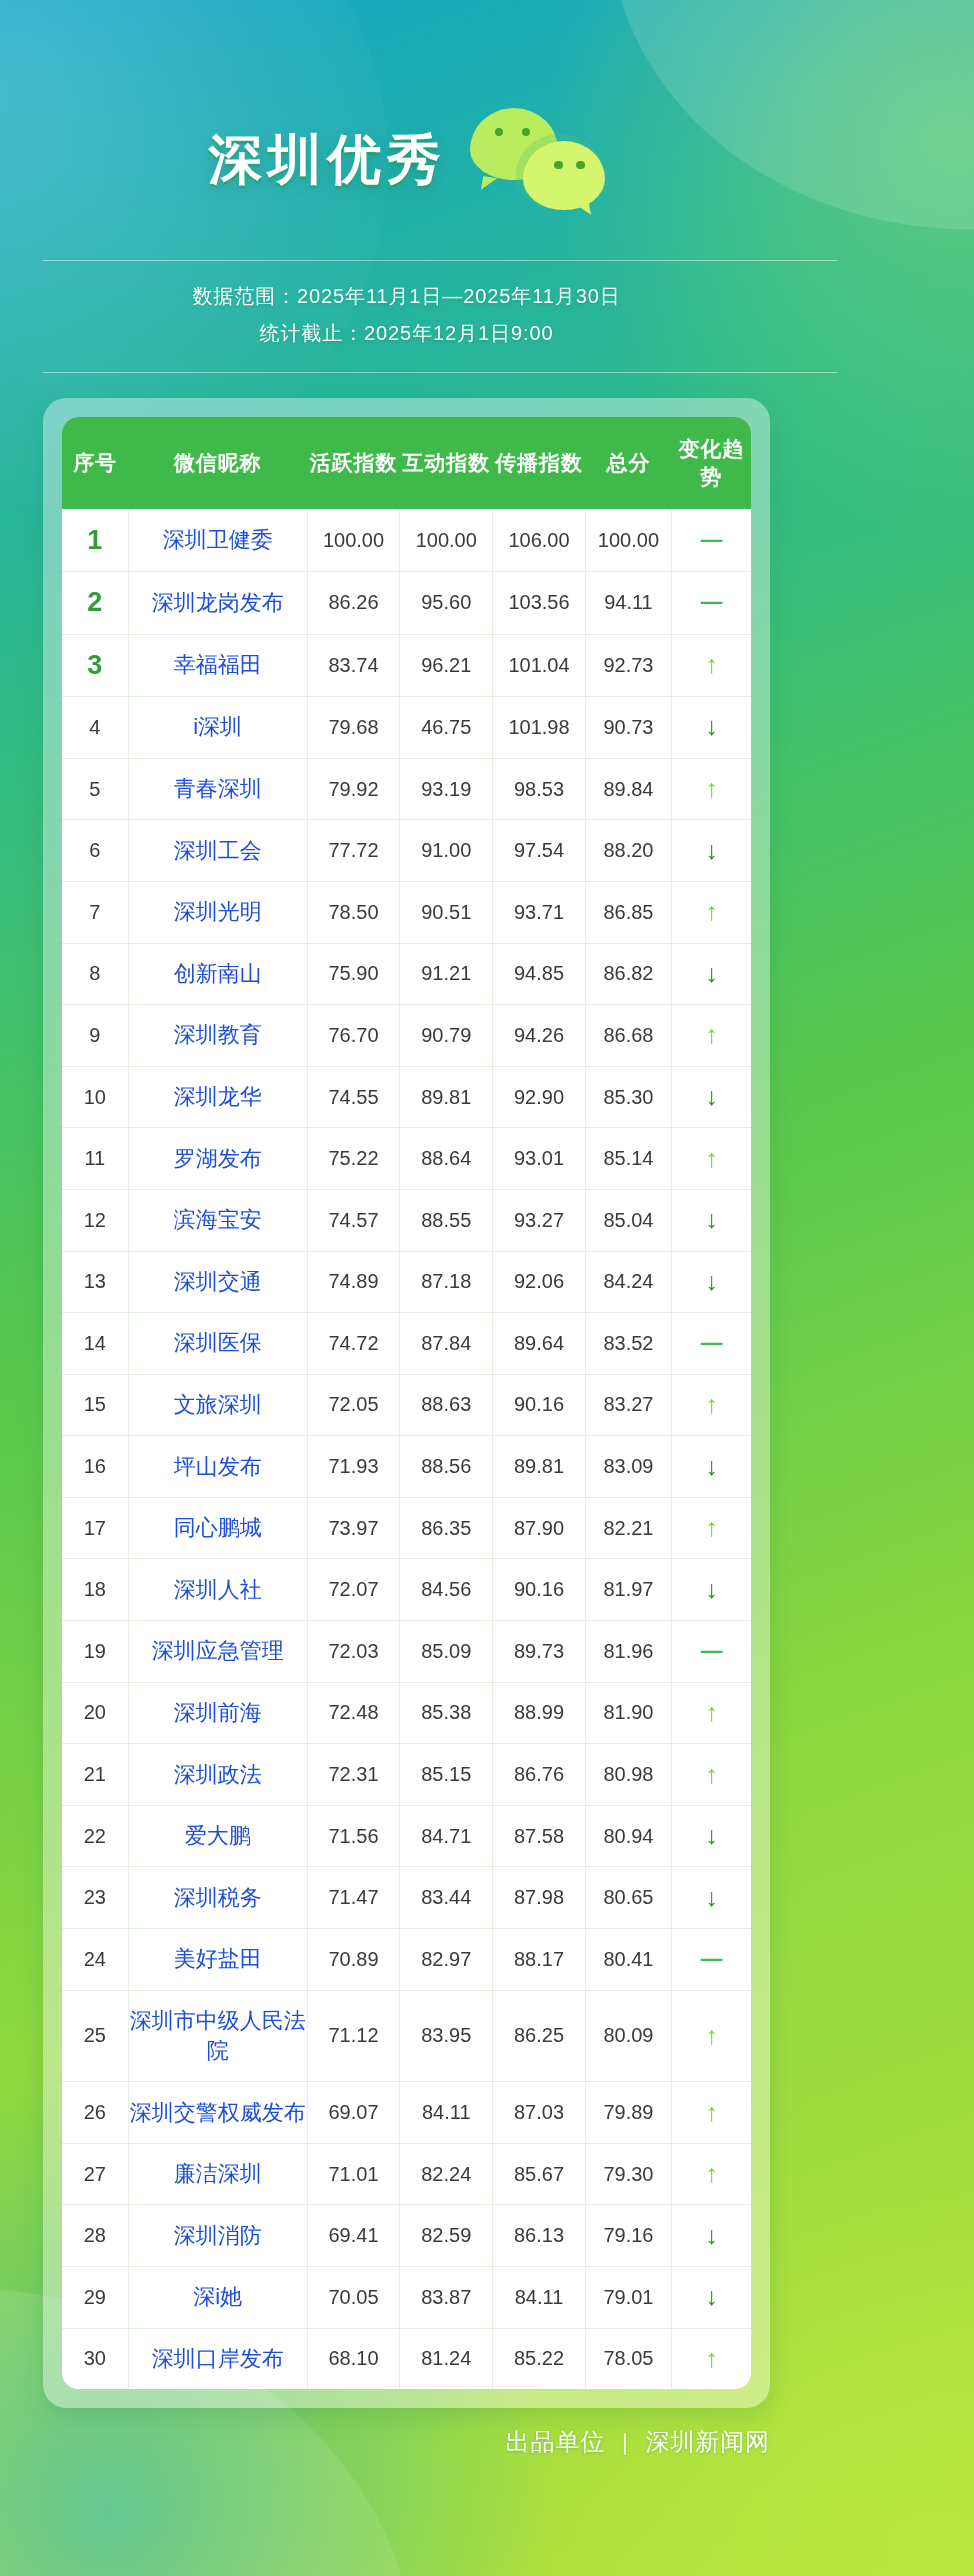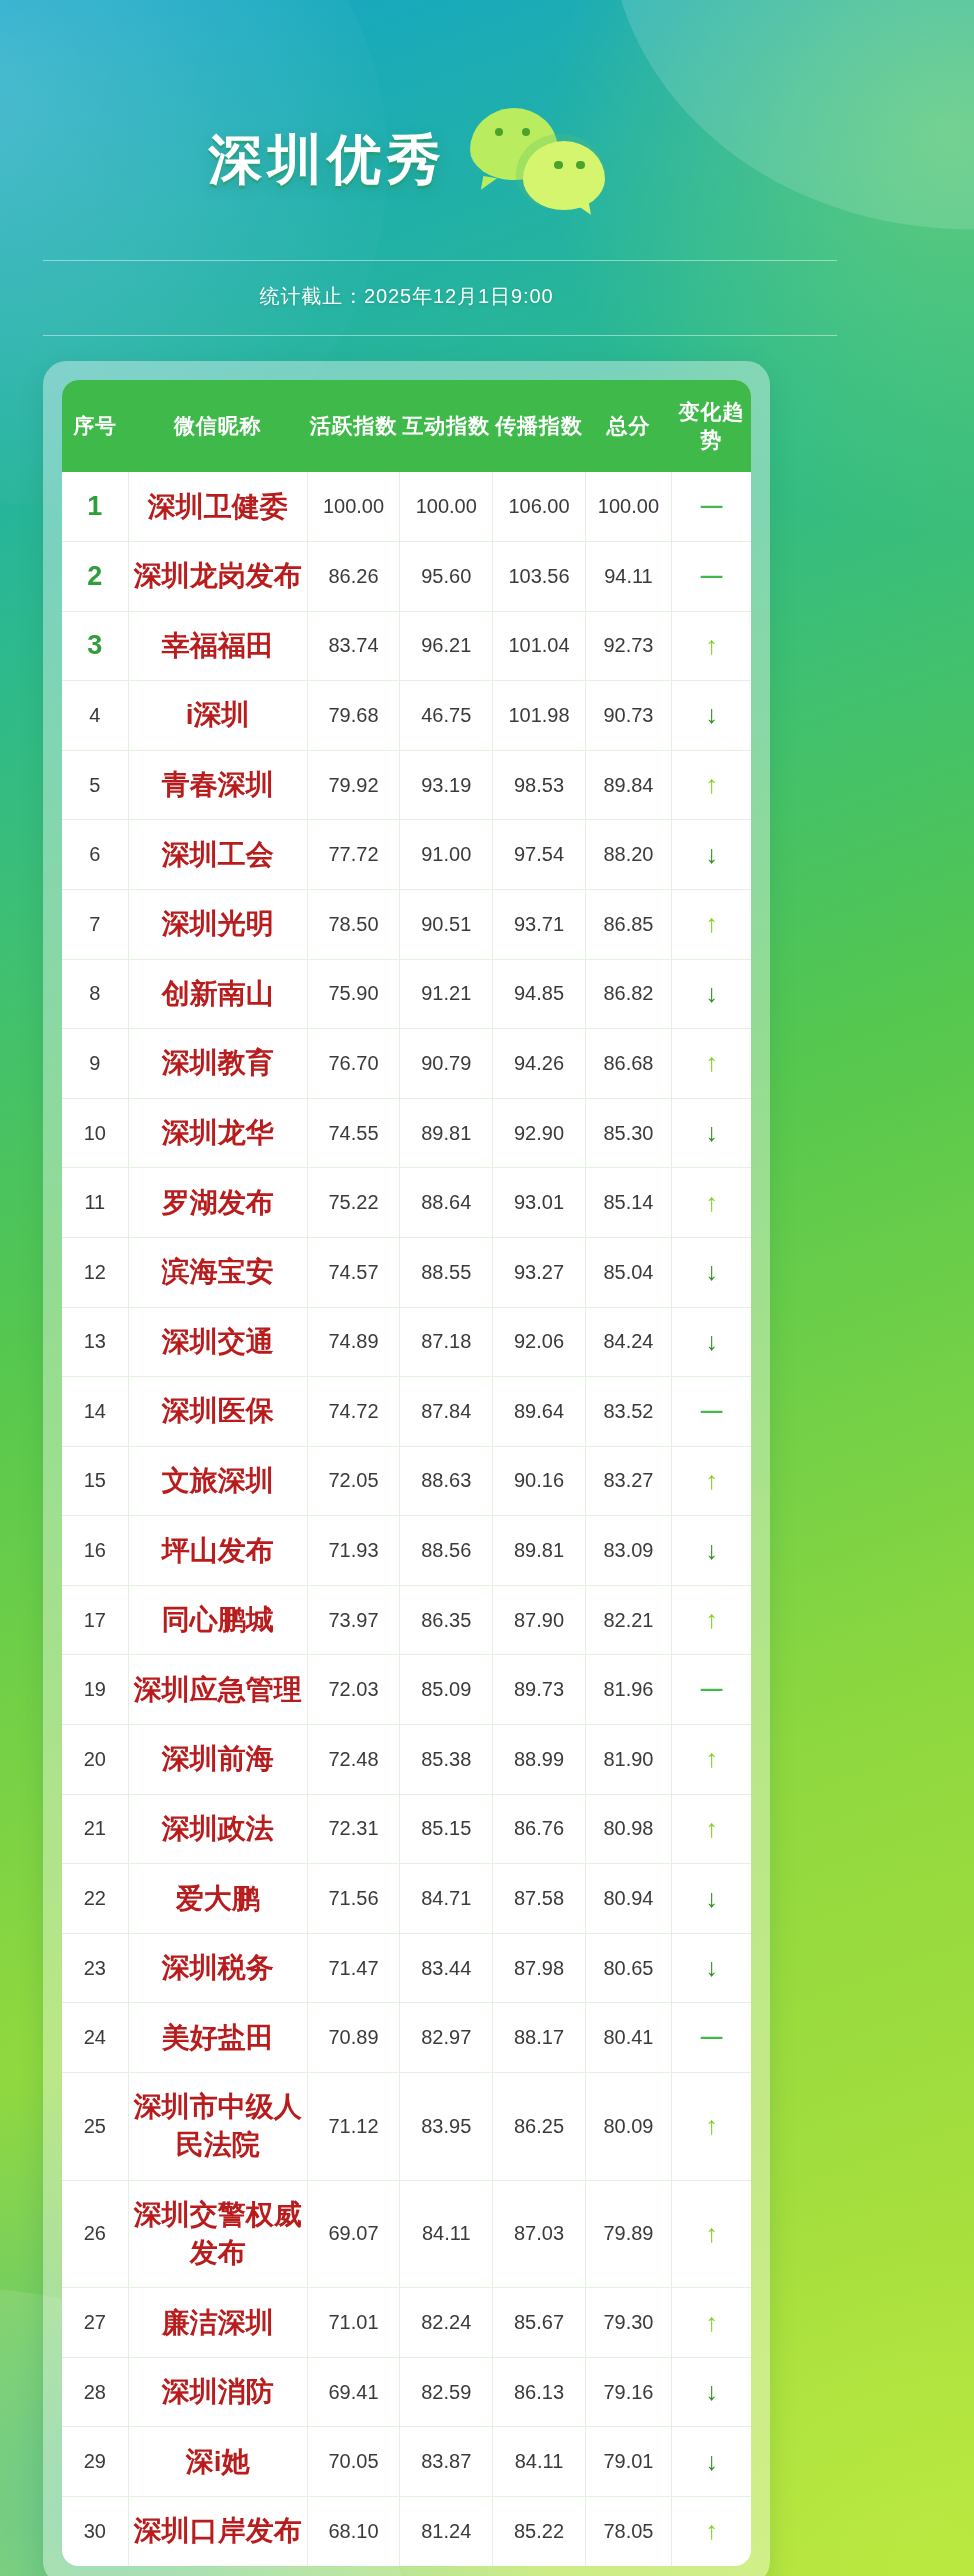--- a/index.html
+++ b/index.html
@@ -197,23 +197,23 @@
   .col-num  { width: 14%; }
   .col-sum  { width: 13%; }
   .col-trend{ width: 12%; }
 
   .rank-top {
     font-size: 27px;
     font-weight: bold;
     color: #2f9e3a;
   }
   .name {
-    color: #b91c1c;
-    font-weight: bold;
-    font-size: 28px;
+    color: #1d4ed8;
+    font-weight: normal;
+    font-size: 22px;
   }
   .num { font-variant-numeric: tabular-nums; }
 
   .trend {
     font-size: 25px;
     font-weight: bold;
     line-height: 1;
     display: inline-block;
   }
   .trend-up { color: #7ed321; }
@@ -253,20 +253,21 @@
       <div class="eye b1"></div>
       <div class="eye b2"></div>
       <div class="bubble-small"></div>
       <div class="eye s1"></div>
       <div class="eye s2"></div>
     </div>
   </div>
 
   <div class="meta">
     <div class="meta-rule top"></div>
+    <div>数据范围：2025年11月1日—2025年11月30日</div>
     <div>统计截止：2025年12月1日9:00</div>
     <div class="meta-rule"></div>
   </div>
 
   <div class="card">
     <div class="card-inner">
       <table>
         <colgroup>
           <col class="col-rank">
             <col class="col-name">
@@ -435,20 +436,29 @@
             <tr>
               <td>17</td>
               <td class="name">同心鹏城</td>
               <td class="num">73.97</td>
               <td class="num">86.35</td>
               <td class="num">87.90</td>
               <td class="num">82.21</td>
               <td><span class="trend trend-up">↑</span></td>
             </tr>
             <tr>
+              <td>18</td>
+              <td class="name">深圳人社</td>
+              <td class="num">72.07</td>
+              <td class="num">84.56</td>
+              <td class="num">90.16</td>
+              <td class="num">81.97</td>
+              <td><span class="trend trend-down">↓</span></td>
+            </tr>
+            <tr>
               <td>19</td>
               <td class="name">深圳应急管理</td>
               <td class="num">72.03</td>
               <td class="num">85.09</td>
               <td class="num">89.73</td>
               <td class="num">81.96</td>
               <td><span class="trend trend-flat">—</span></td>
             </tr>
             <tr>
               <td>20</td>

